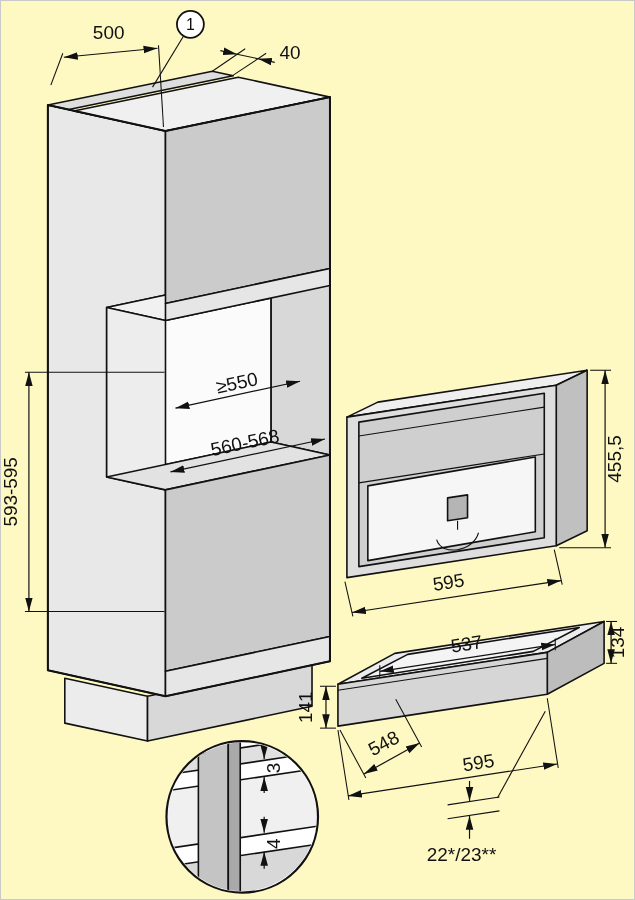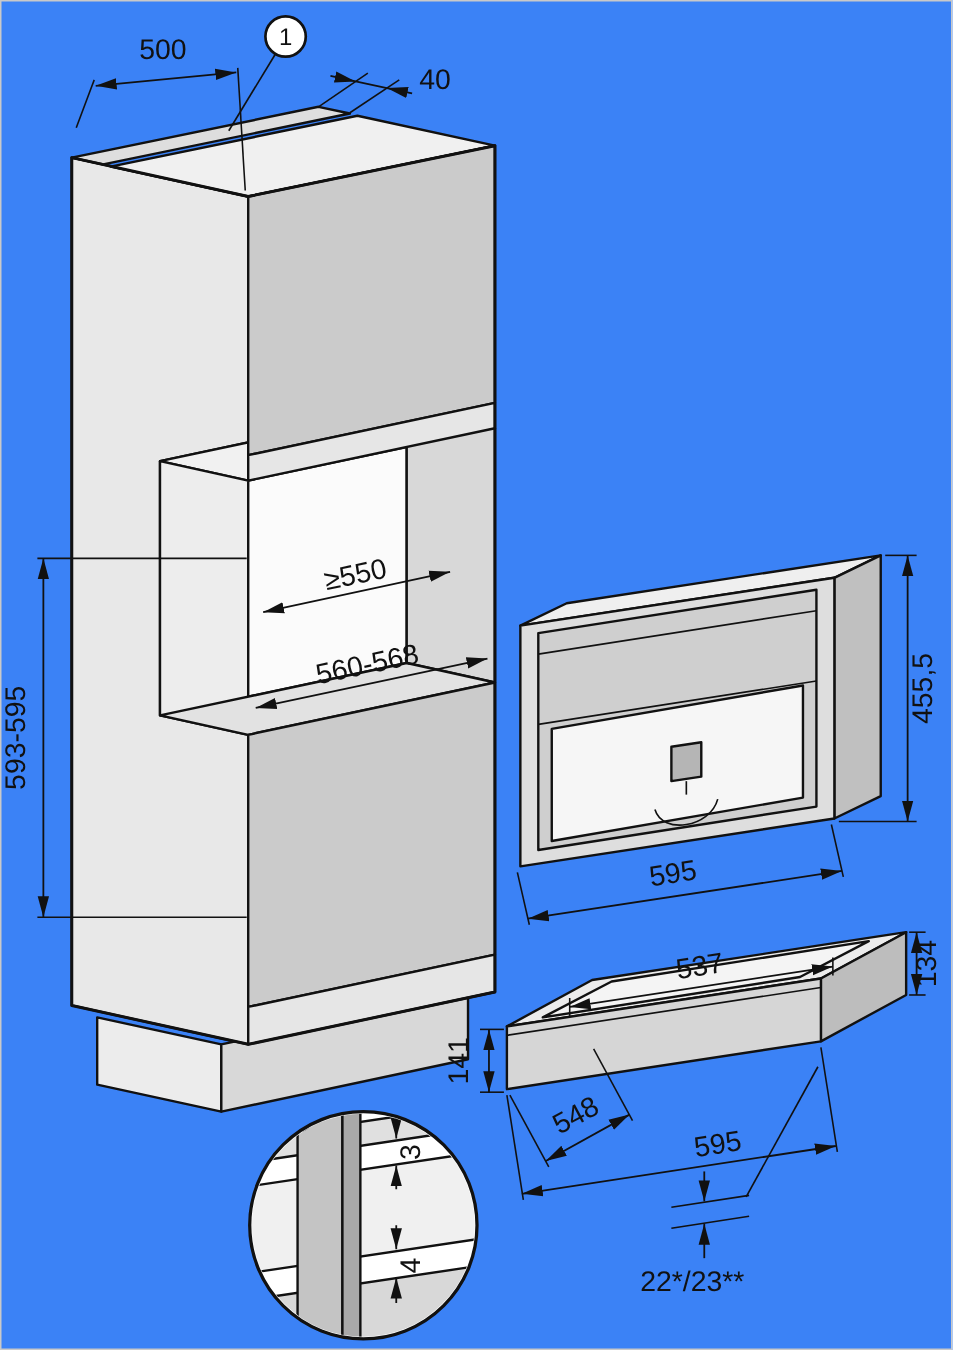--- a/index.html
+++ b/index.html
@@ -1,16 +1,16 @@
 <!DOCTYPE html>
 <html><head>
 <meta charset="utf-8">
 <style>
   html,body{margin:0;padding:0;background:#ffffff;}
-  .stage{position:relative;width:635px;height:900px;background:#3b82f6;
+  .stage{position:relative;width:635px;height:900px;background:#fef9c3;
          border:1px solid #c9c9c9;box-sizing:border-box;
          font-family:"Liberation Sans", sans-serif;}
   svg{display:block;width:633px;height:898px;}
   .o  {stroke:#111111;stroke-width:1.6;stroke-linejoin:round;}
   .o2 {stroke:#111111;stroke-width:2;stroke-linejoin:round;fill:none;}
   .thin{stroke:#111111;stroke-width:1.1;fill:none;}
   .ext{stroke:#111111;stroke-width:1.05;fill:none;}
   .dimB{stroke:#111111;stroke-width:1.2;fill:none;
         marker-start:url(#arr);marker-end:url(#arr);}
   .dimE{stroke:#111111;stroke-width:1.2;fill:none;marker-end:url(#arr);}

